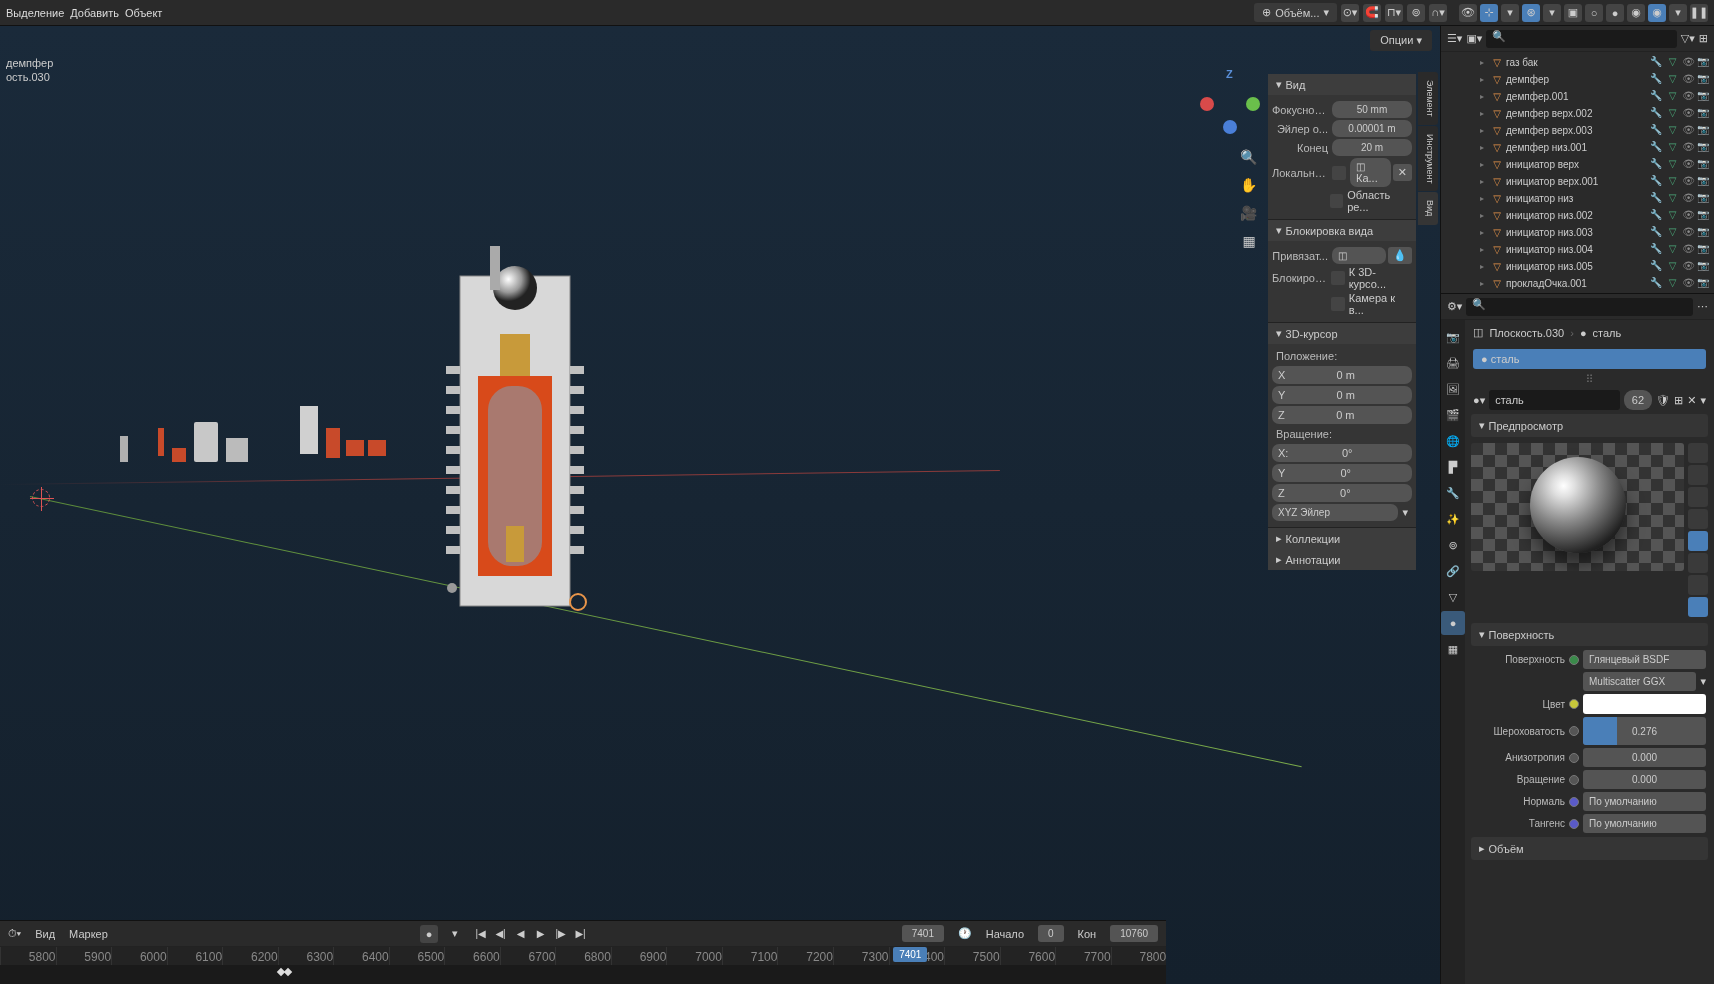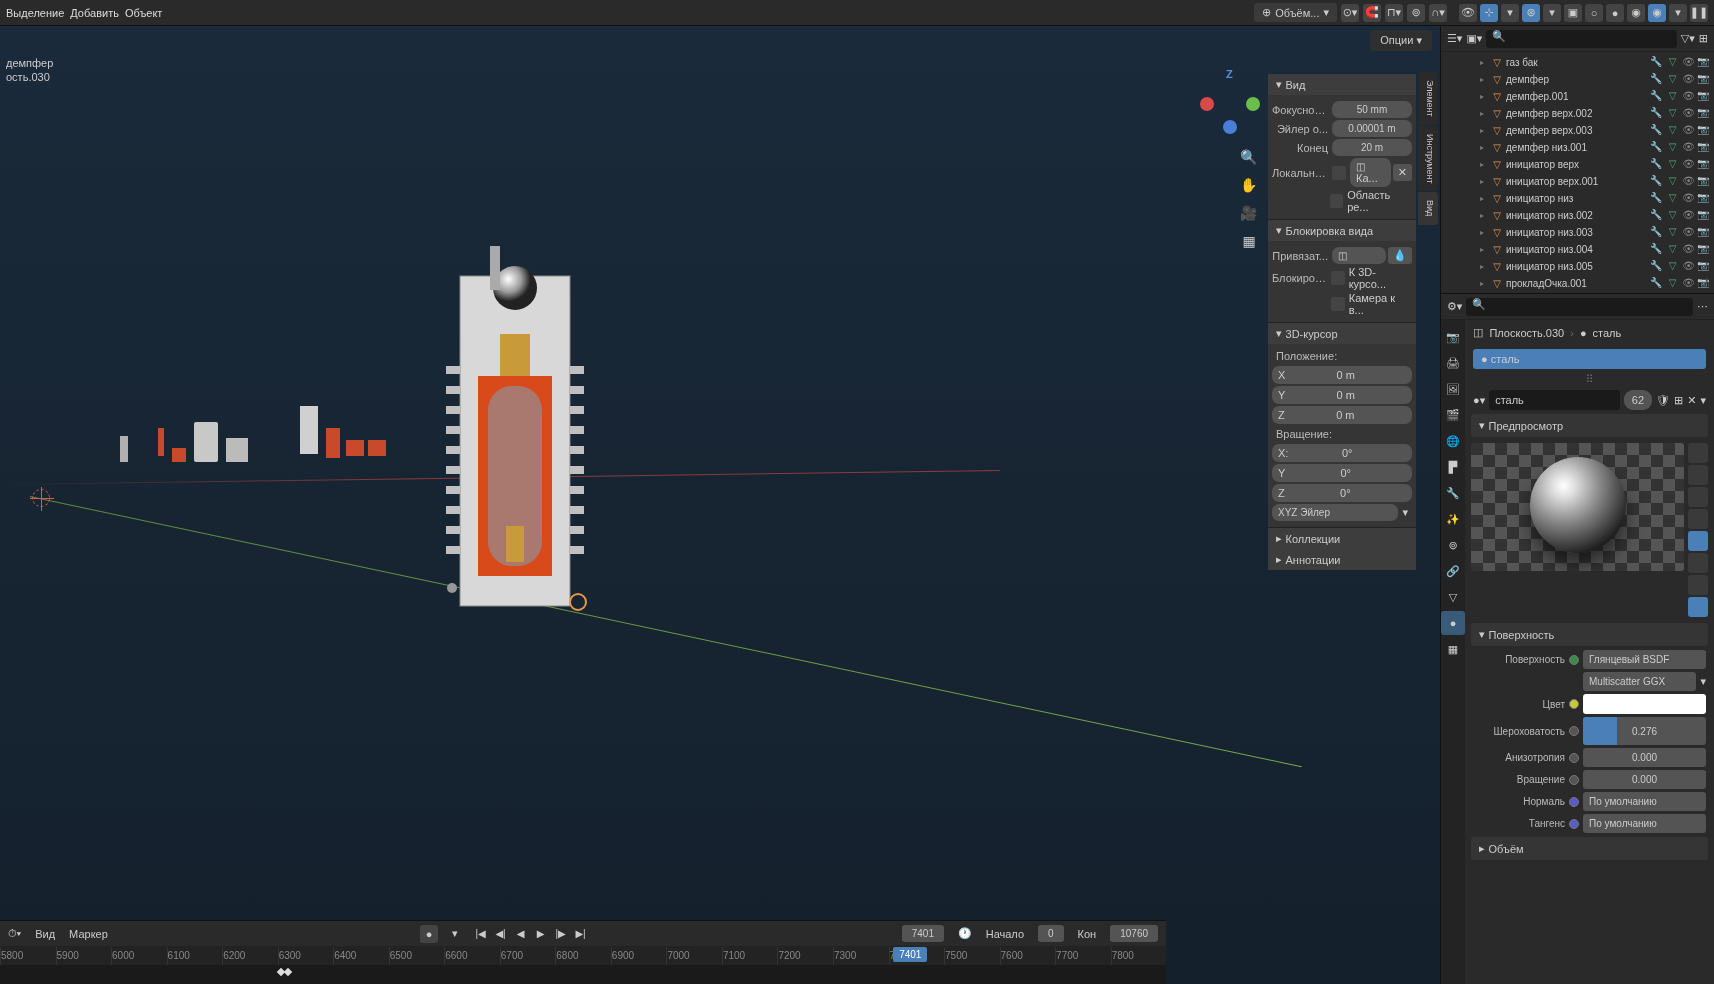--- a/index.html
+++ b/index.html
@@ -44,21 +44,21 @@
 .cursor2d:after{top:8px;left:-3px;height:1px;width:24px}
 .glineR{position:absolute;left:0;top:458px;width:1000px;height:1px;background:linear-gradient(90deg,transparent,#8a3a3a 40%,#8a3a3a);transform-origin:left;transform:rotate(-0.8deg)}
 .glineG{position:absolute;left:30px;top:470px;width:1300px;height:1px;background:linear-gradient(90deg,#5a8a3a,#7aaa4a);transform-origin:left;transform:rotate(12deg)}
 .timeline{position:absolute;bottom:0;left:0;right:274px;height:64px;background:#2a2a2a;border-top:1px solid #111}
 .tl-hdr{height:26px;display:flex;align-items:center;padding:0 8px;gap:14px;border-bottom:1px solid #222}
 .tl-hdr .sp{flex:1}
 .tl-ctrl{display:flex;gap:2px}
 .tl-btn{width:18px;height:18px;cursor:pointer;display:flex;align-items:center;justify-content:center;font-size:10px}
 .tl-fld{background:#545454;border-radius:3px;padding:3px 10px;font-size:10px}
 .tl-ruler{height:18px;background:#232323;position:relative;display:flex}
-.tl-tick{flex:1;text-align:left;font-size:10px;color:#888;padding-top:3px;border-left:1px solid #333}
+.tl-tick{flex:1;text-align:right;font-size:12px;color:#888;padding-top:3px;border-left:1px solid #333}
 .tl-cur{position:absolute;background:#4a7fb8;color:#fff;padding:2px 6px;border-radius:2px;font-size:10px;top:0}
 .tl-track{height:20px;background:#1a1a1a;position:relative}
 .tl-key{position:absolute;width:6px;height:6px;background:#ddd;transform:rotate(45deg);top:4px}
 .rightcol{width:274px;background:#2a2a2a;border-left:1px solid #111;display:flex;flex-direction:column;height:100%}
 .outliner{height:268px;border-bottom:1px solid #111;display:flex;flex-direction:column}
 .out-hdr{height:26px;background:#2a2a2a;display:flex;align-items:center;padding:0 6px;gap:4px;border-bottom:1px solid #222}
 .out-search{flex:1;background:#1a1a1a;border-radius:3px;height:18px;padding:0 6px}
 .out-list{flex:1;overflow:hidden;padding:2px 0}
 .out-row{display:flex;align-items:center;height:17px;padding:0 4px;gap:3px}
 .out-ind{display:inline-block}

